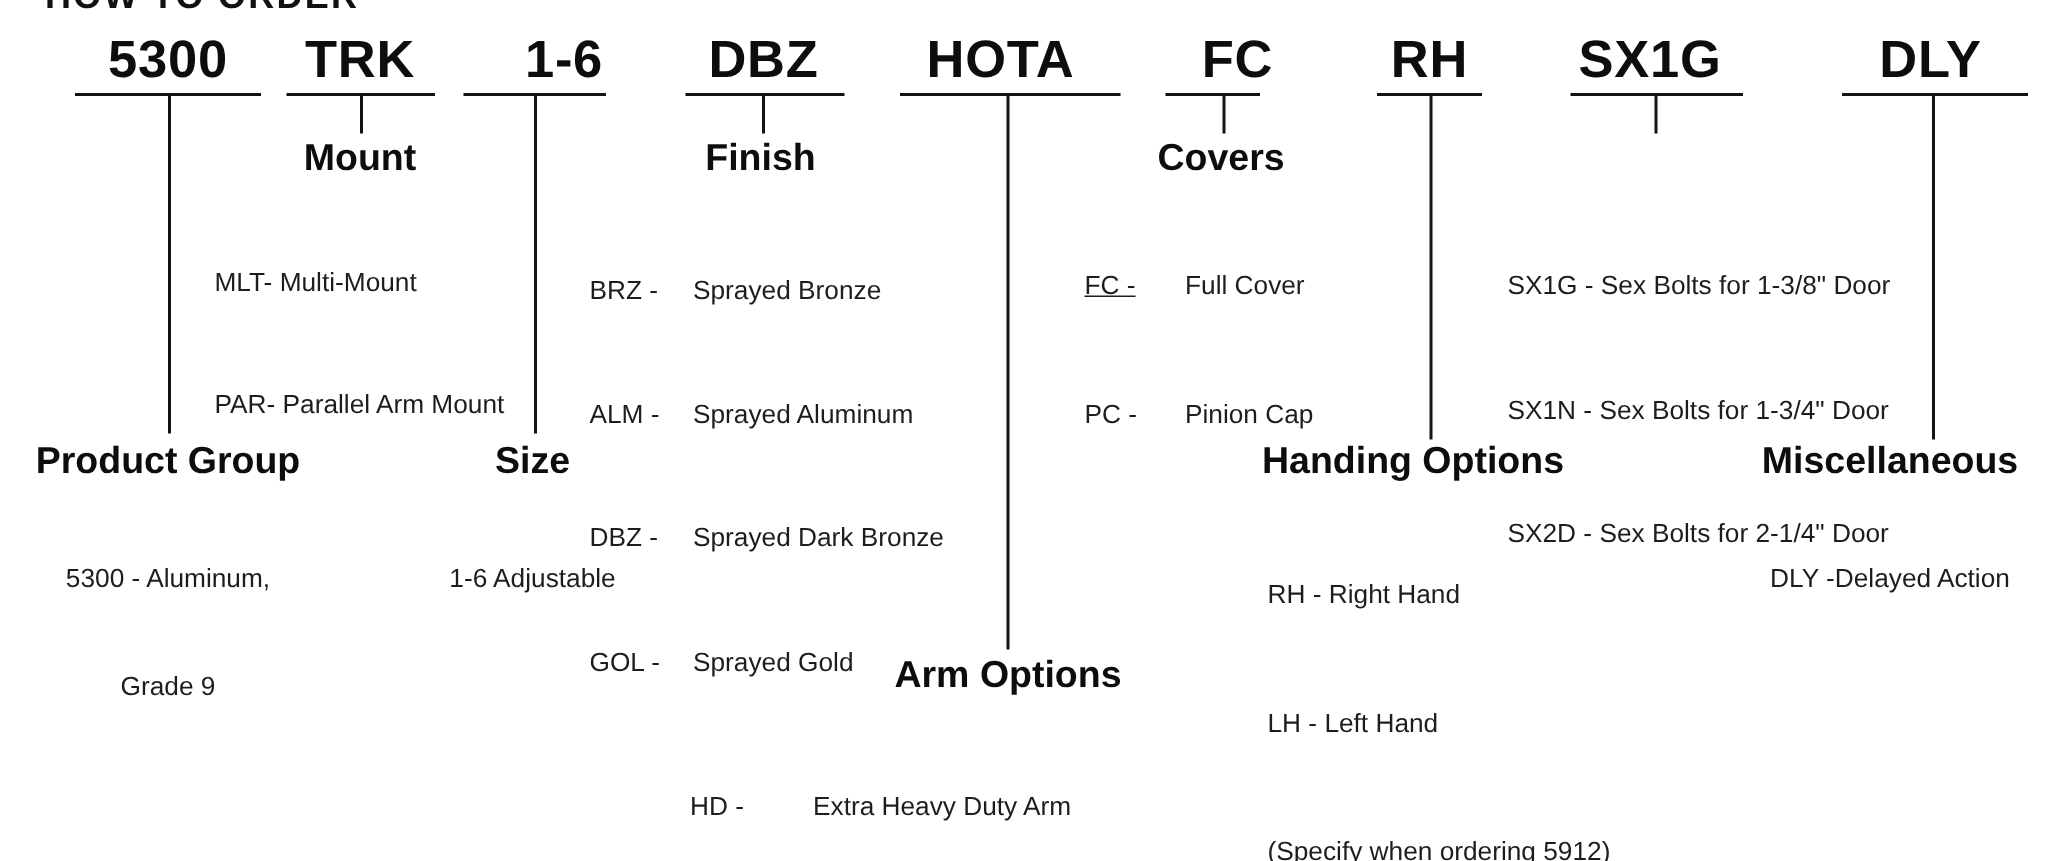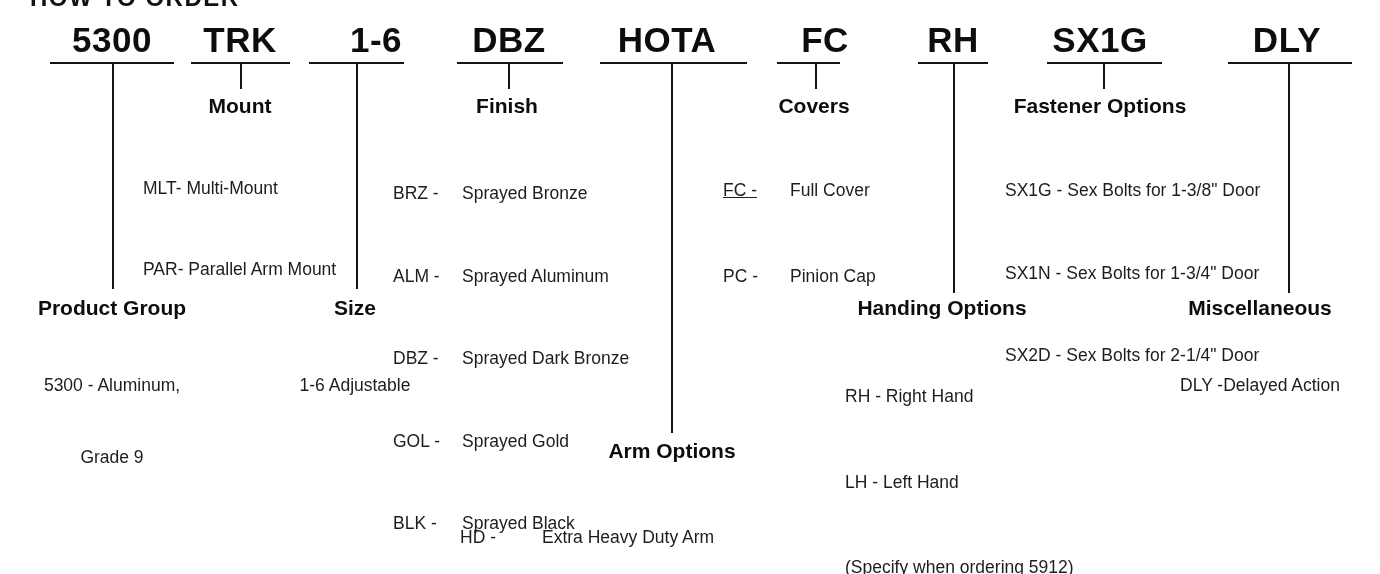--- a/index.html
+++ b/index.html
@@ -5,21 +5,21 @@
   html,body{margin:0;padding:0;background:#fff;}
   #page{position:relative;width:1380px;height:574px;overflow:hidden;background:#fff;
         font-family:"Liberation Sans","DejaVu Sans",sans-serif;color:#111;}
   .clip-title{position:absolute;left:30px;top:-16px;font-size:24px;font-weight:bold;
         letter-spacing:1.5px;color:#111;white-space:pre;}
   .code{position:absolute;top:21px;transform:translateX(-50%);font-weight:bold;
         font-size:35px;line-height:38px;letter-spacing:.5px;color:#0d0d0d;white-space:pre;}
   .uline{position:absolute;top:62px;height:2px;background:#141414;}
   .vline{position:absolute;width:2px;background:#141414;}
   .sec-title{position:absolute;transform:translateX(-50%);font-weight:bold;
-        font-size:21px;line-height:23px;color:#0d0d0d;white-space:pre;}
+        font-size:25px;line-height:23px;color:#0d0d0d;white-space:pre;}
   .list{position:absolute;font-size:17.5px;color:#1d1d1d;white-space:pre;}
   .list .row{display:block;}
   .cols .row span{display:inline-block;vertical-align:top;}
   .ctr{transform:translateX(-50%);text-align:center;}
   .codecol{white-space:pre;}
 </style>
 </head>
 <body>
 
 <div id="page">
@@ -61,30 +61,28 @@
     <span class="row">MLT- Multi-Mount</span>
     <span class="row">PAR- Parallel Arm Mount</span>
   </div>
 
   <div class="sec-title" style="left:507px;top:94px;">Finish</div>
   <div class="list cols" style="left:393px;top:125px;line-height:27.5px;">
     <span class="row"><span class="codecol" style="width:69px;">BRZ -</span><span>Sprayed Bronze</span></span>
     <span class="row"><span class="codecol" style="width:69px;">ALM -</span><span>Sprayed Aluminum</span></span>
     <span class="row"><span class="codecol" style="width:69px;">DBZ -</span><span>Sprayed Dark Bronze</span></span>
     <span class="row"><span class="codecol" style="width:69px;">GOL -</span><span>Sprayed Gold</span></span>
-    <span class="row"><span class="codecol" style="width:69px;">BLK -</span><span>Sprayed Black</span></span>
   </div>
 
   <div class="sec-title" style="left:814px;top:94px;">Covers</div>
   <div class="list cols" style="left:723px;top:119px;line-height:28.5px;">
     <span class="row"><span class="codecol" style="width:67px;text-decoration:underline;">FC -</span><span>Full Cover</span></span>
     <span class="row"><span class="codecol" style="width:67px;">PC -</span><span>Pinion Cap</span></span>
   </div>
 
-  <div class="sec-title" style="left:1100px;top:94px;">Fastener Options</div>
   <div class="list" style="left:1005px;top:122px;line-height:27.5px;">
     <span class="row">SX1G - Sex Bolts for 1-3/8" Door</span>
     <span class="row">SX1N - Sex Bolts for 1-3/4" Door</span>
     <span class="row">SX2D - Sex Bolts for 2-1/4" Door</span>
   </div>
 
   <div class="sec-title" style="left:112px;top:296px;">Product Group</div>
   <div class="list ctr" style="left:112px;top:325px;line-height:24px;text-align:center;">
     <span class="row">5300 - Aluminum,</span>
     <span class="row">Grade 9</span>

